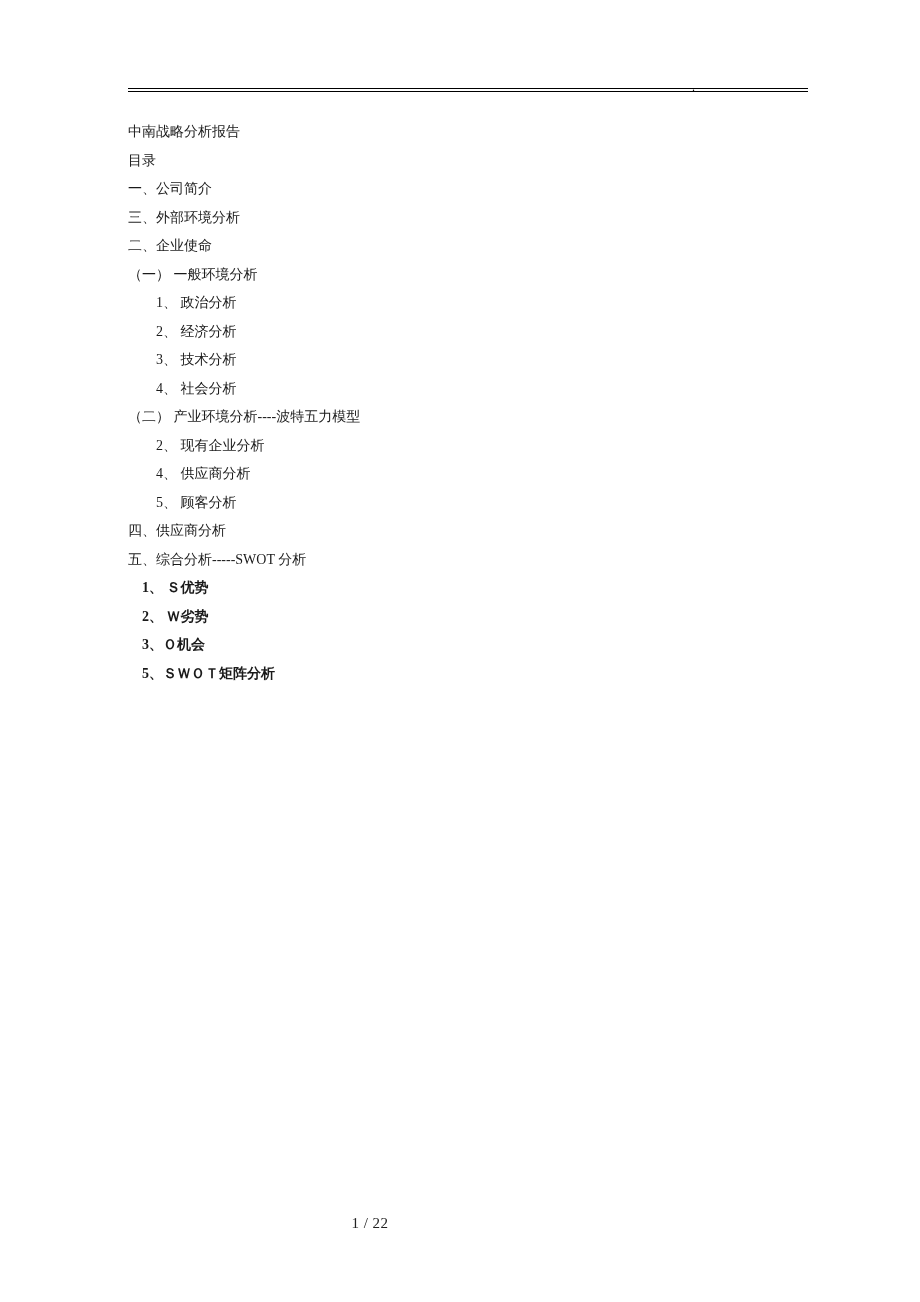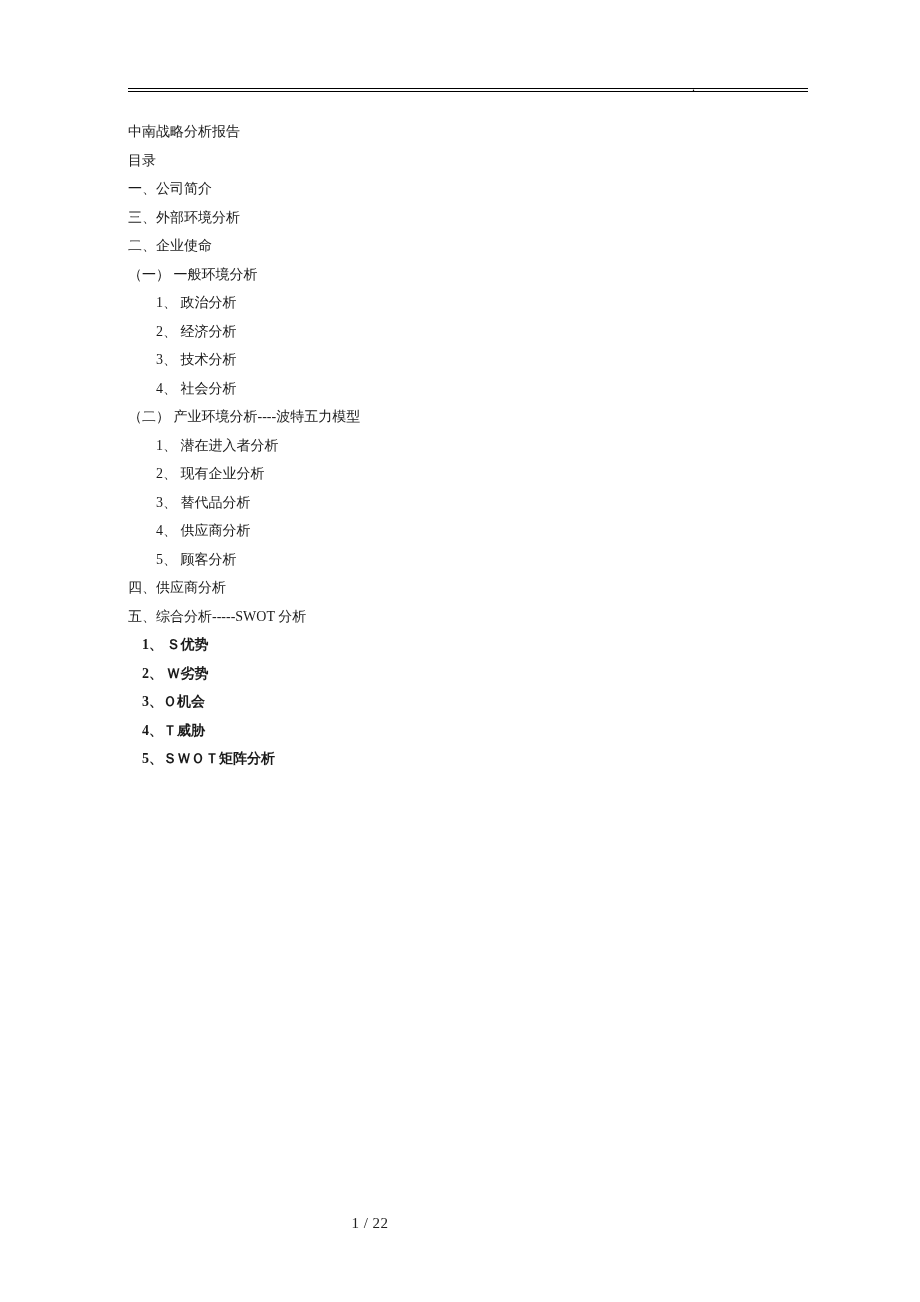--- a/index.html
+++ b/index.html
@@ -82,28 +82,25 @@
     <div class="indent-0">目录</div>
     <div class="indent-0">一、公司简介</div>
     <div class="indent-0">三、外部环境分析</div>
     <div class="indent-0">二、企业使命</div>
     <div class="indent-1">（一） 一般环境分析</div>
     <div class="indent-2">1、 政治分析</div>
     <div class="indent-2">2、 经济分析</div>
     <div class="indent-2">3、 技术分析</div>
     <div class="indent-2">4、 社会分析</div>
     <div class="indent-1">（二） 产业环境分析----波特五力模型</div>
-    <div class="indent-2">1、 潜在进入者分析</div>
     <div class="indent-2">2、 现有企业分析</div>
-    <div class="indent-2">3、 替代品分析</div>
     <div class="indent-2">4、 供应商分析</div>
     <div class="indent-2">5、 顾客分析</div>
     <div class="indent-0">四、供应商分析</div>
     <div class="indent-0">五、综合分析-----SWOT 分析</div>
     <div class="indent-3">1、 Ｓ优势</div>
     <div class="indent-3">2、 Ｗ劣势</div>
     <div class="indent-3">3、Ｏ机会</div>
-    <div class="indent-3">4、Ｔ威胁</div>
     <div class="indent-3">5、ＳＷＯＴ矩阵分析</div>
   </div>
 
   <div class="footer">1  / 22</div>
 </div>
 
 </body></html>

